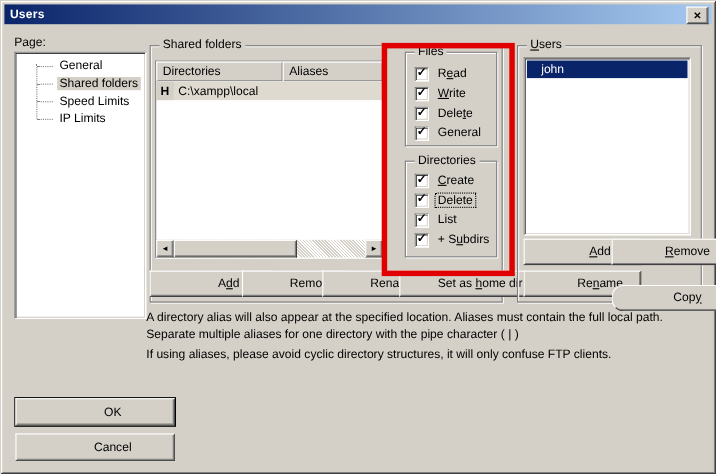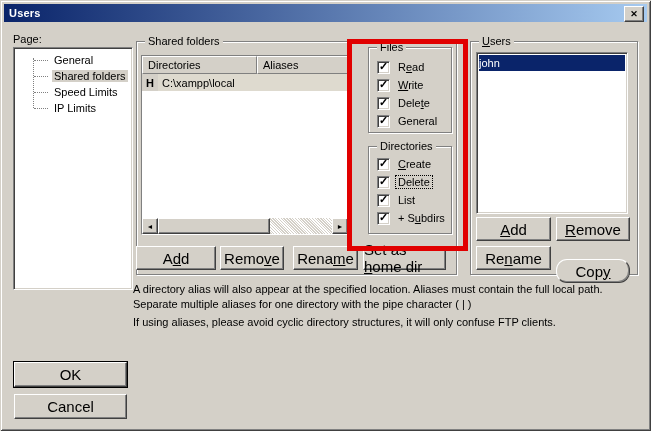--- a/index.html
+++ b/index.html
@@ -15,21 +15,21 @@
   .title-text{color:#fff;font-weight:bold;padding-left:5px;letter-spacing:.2px;}
   .close-btn{position:absolute;right:3px;top:2px;width:18px;height:14px;
     background:#d4d0c8;border:1px solid;border-color:#fff #404040 #404040 #fff;
     box-shadow:inset -1px -1px 0 #808080;display:flex;align-items:center;justify-content:center;
     font-size:9px;font-weight:bold;line-height:1;}
   
   .sunken{background:#fff;border:1px solid;border-color:#808080 #fff #fff #808080;
     box-shadow:inset 1px 1px 0 #404040, inset -1px -1px 0 #d4d0c8;}
   .btn{position:absolute;background:#d4d0c8;border:1px solid;border-color:#fff #404040 #404040 #fff;
     box-shadow:inset -1px -1px 0 #808080, inset 1px 1px 0 #d4d0c8;
-    display:flex;align-items:center;justify-content:center;font-size:15px;}
+    display:flex;align-items:center;justify-content:center;font-size:11px;padding-left:32px;}
   .btn.default{box-shadow:0 0 0 1px #000, inset -1px -1px 0 #808080, inset 1px 1px 0 #d4d0c8;}
   .groupbox{position:absolute;border:1px solid #808080;
     box-shadow:1px 1px 0 #ffffff, inset 1px 1px 0 #ffffff;}
   .group-label{position:absolute;top:-8px;left:8px;background:#d4d0c8;padding:1px 3px;line-height:12px;}
   
   .page-label{position:absolute;left:13px;top:33px;}
   .page-tree{position:absolute;left:13px;top:47px;width:118px;height:241px;}
   .tree-inner{position:relative;padding-top:4px;}
   .tree-vline{position:absolute;left:19px;top:10px;height:50px;border-left:1px dotted #808080;}
   .tree-item{position:relative;height:16px;line-height:16px;padding-left:38px;white-space:nowrap;}
@@ -58,21 +58,21 @@
   
   .perm-row{display:flex;align-items:center;height:18px;padding-left:8px;}
   .checkbox{width:13px;height:13px;flex:none;background:#fff;border:1px solid;
     border-color:#808080 #fff #fff #808080;box-shadow:inset 1px 1px 0 #404040, inset -1px -1px 0 #d4d0c8;
     display:flex;align-items:center;justify-content:center;box-sizing:border-box;}
   .checkmark{font-size:11px;font-weight:bold;line-height:9px;margin-top:-1px;}
   .perm-lbl{margin-left:6px;padding:0 2px;white-space:nowrap;}
   .perm-lbl.focused{outline:1px dotted #000;}
   
   .users-list{position:absolute;left:476px;top:52px;width:150px;height:160px;}
-  .user-row{height:16px;line-height:16px;padding-left:0;margin:2px;}
+  .user-row{height:16px;line-height:16px;padding-left:13px;margin:2px;}
   .user-row.selected{background:#0a246a;color:#fff;}
   
   .red-box{position:absolute;left:347px;top:39px;width:111px;height:202px;
     border:5px solid #e10000;z-index:20;pointer-events:none;}
   
   .note{position:absolute;left:133px;width:505px;line-height:15px;}
   u{text-decoration:underline;}
 </style>
 </head>
 <body>

